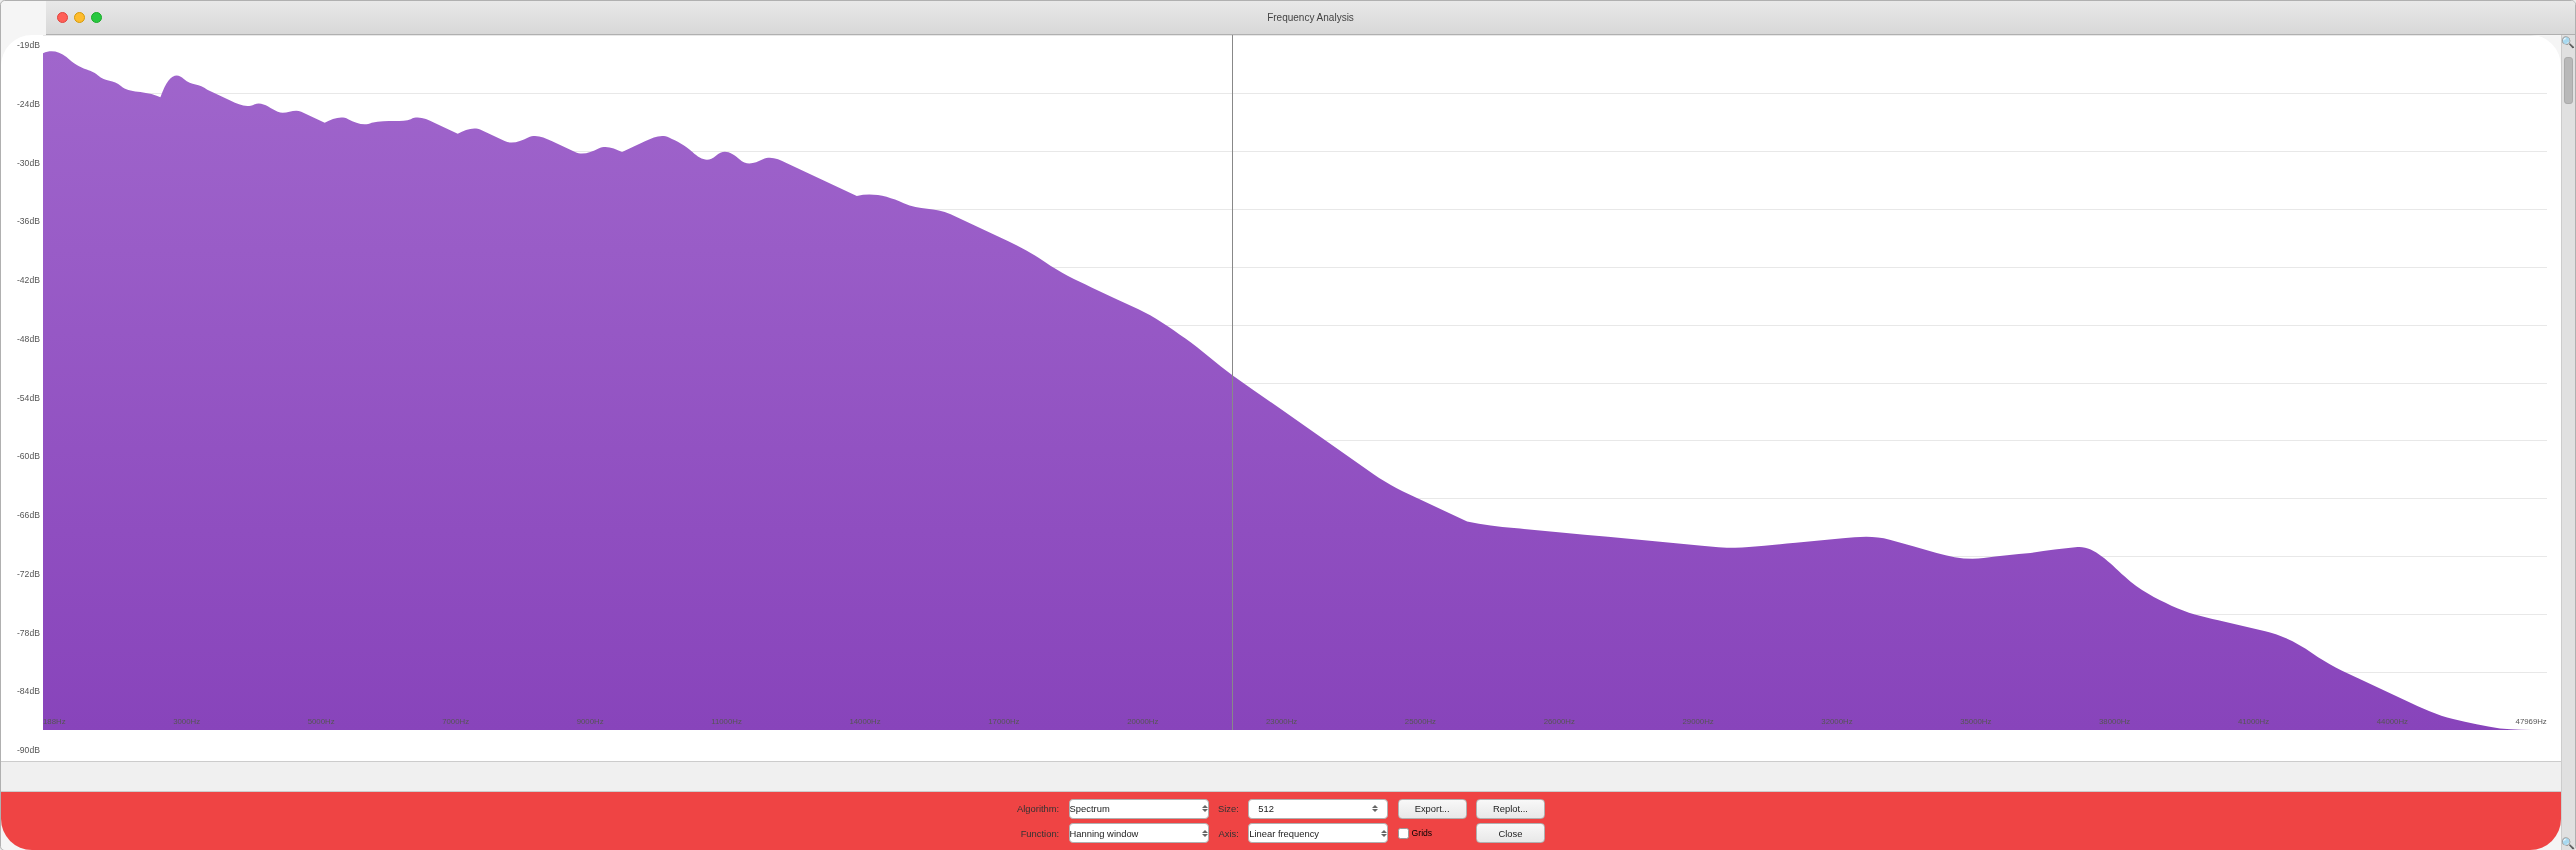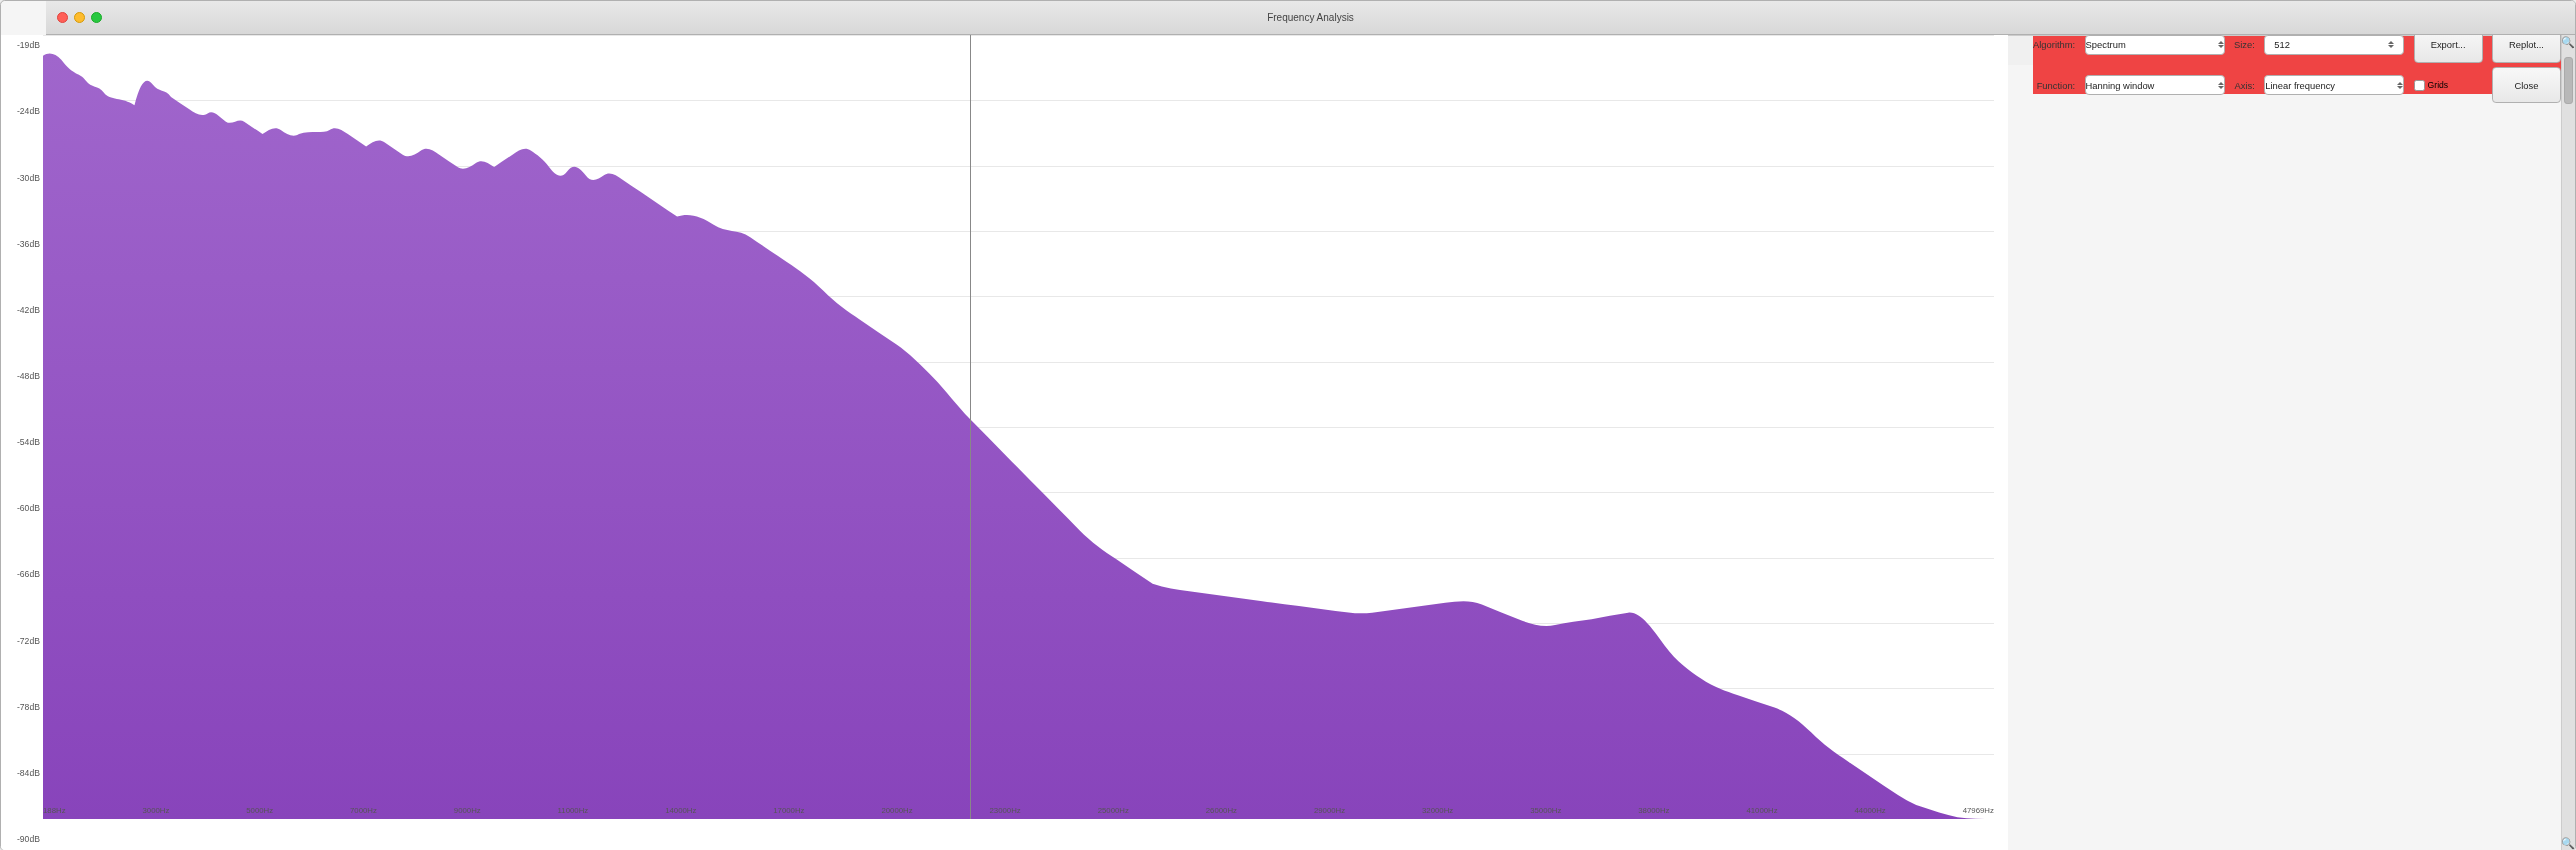--- a/index.html
+++ b/index.html
@@ -54,22 +54,23 @@
       font-weight: 500;
     }
     .content-area {
       display: flex;
       flex: 1;
       overflow: hidden;
     }
     .main-panel {
       flex: 1;
       display: flex;
-      flex-direction: row;
+      flex-direction: column;
       overflow: hidden;
+      border-radius: 31px;
     }
     .chart-area {
       flex: 1;
       position: relative;
       background: white;
       overflow: hidden;
     }
     .y-axis {
       position: absolute;
       left: 0;
@@ -203,21 +204,21 @@
       margin-left: 4.7px;
     }
     .arrow-up, .arrow-down {
       width: 0; height: 0;
       border-left: 3.1px solid transparent;
       border-right: 3.1px solid transparent;
     }
     .arrow-up { border-bottom: 3.9px solid #666; }
     .arrow-down { border-top: 3.9px solid #666; }
     .ctrl-btn {
-      height: 36px;
+      height: 20px;
       min-width: 69px;
       background: linear-gradient(to bottom, #f8f8f8, #e8e8e8);
       border: 0.8px solid #b0b0b0;
       border-radius: 3.9px;
       display: flex;
       align-items: center;
       justify-content: center;
       cursor: pointer;
       font-size: 9.4px;
       color: #222;

